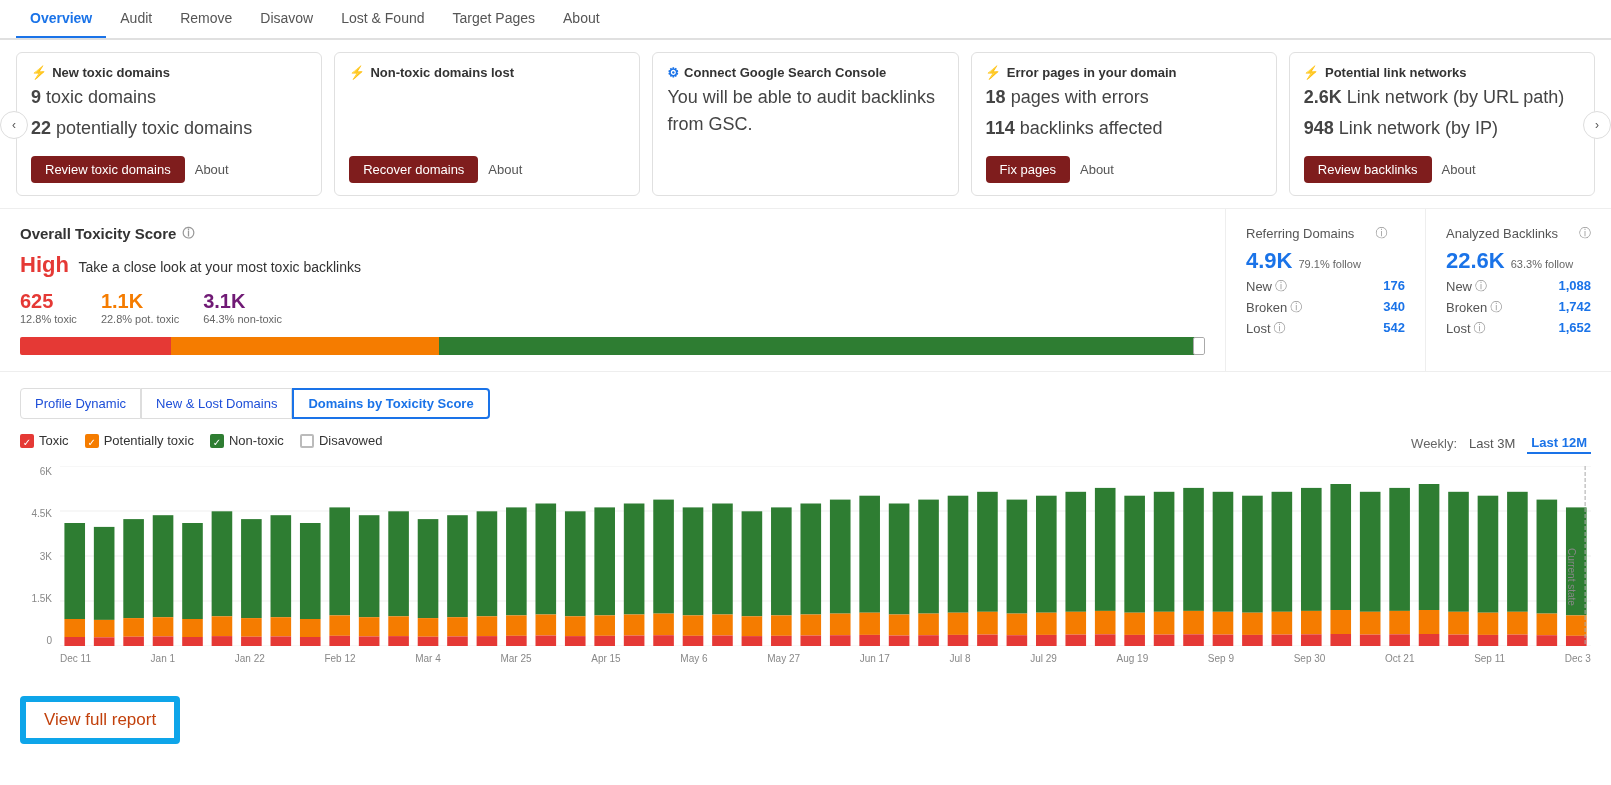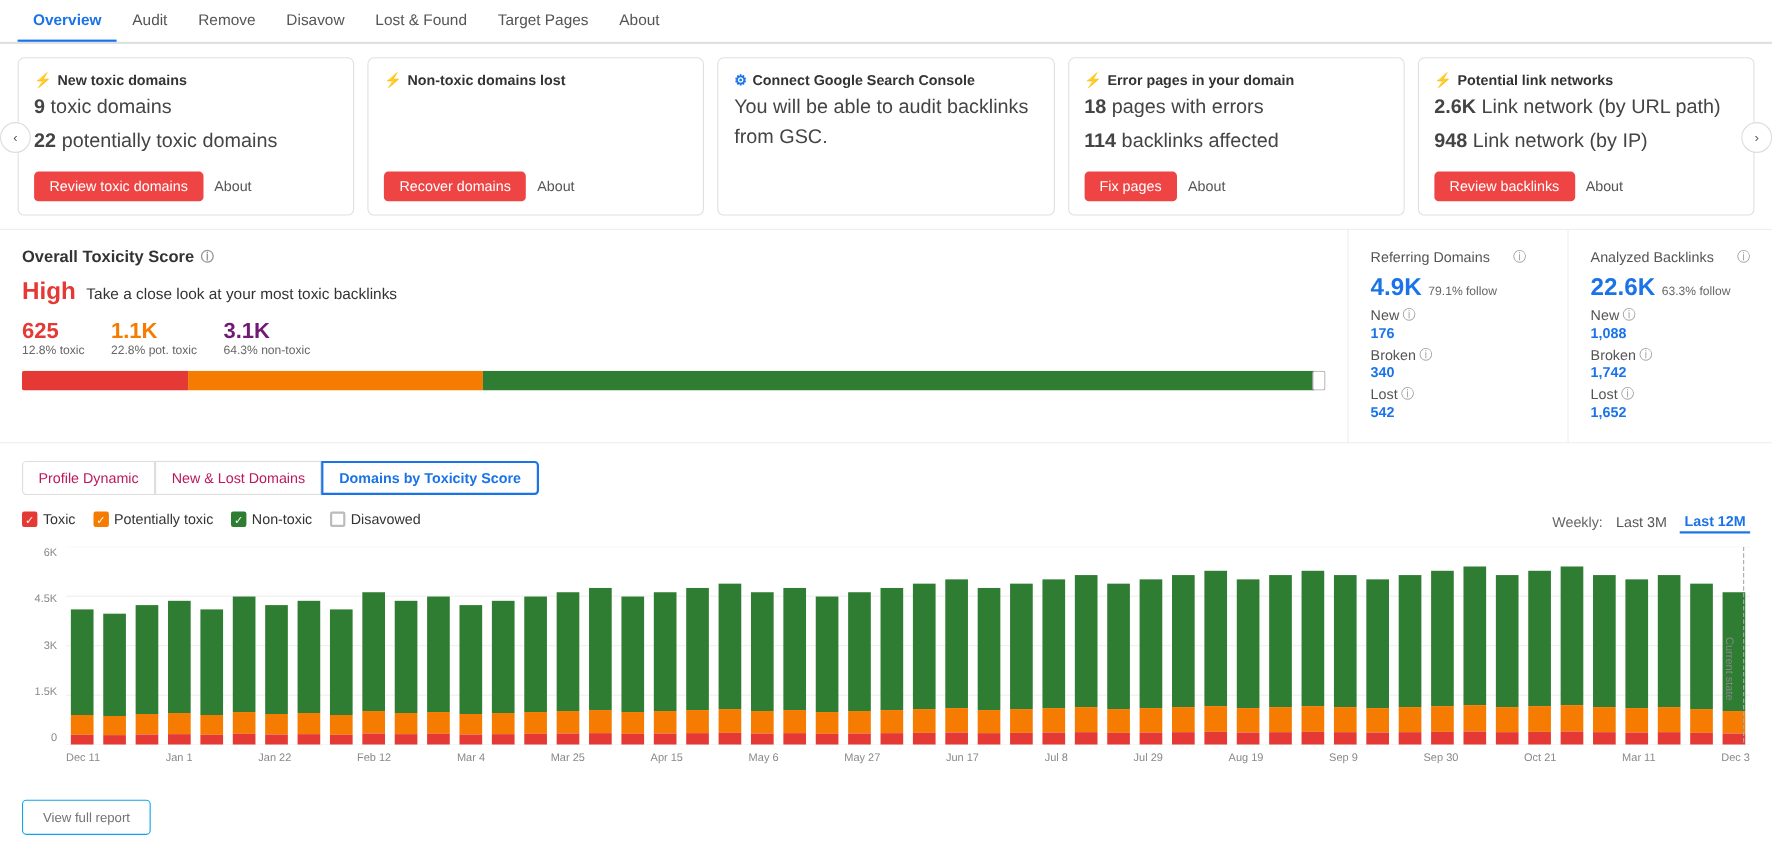--- a/index.html
+++ b/index.html
@@ -7,21 +7,21 @@
     .nav-item { padding: 10px 14px; cursor: pointer; font-size: 14px; color: #555; position: relative; }
     .nav-item.active { color: #1a73e8; font-weight: 600; border-bottom: 2px solid #1a73e8; }
 
     
     .alerts-row { display: flex; padding: 12px 16px; gap: 12px; overflow: hidden; position: relative; border-bottom: 1px solid #eee; align-items: stretch; }
     .alert-card { border: 1px solid #e0e0e0; border-radius: 6px; padding: 12px 14px; min-width: 240px; flex: 1; display: flex; flex-direction: column; gap: 4px; }
     .alert-card .card-title { font-weight: 700; font-size: 13px; display: flex; align-items: center; gap: 5px; }
     .alert-card .card-stat { font-size: 18px; color: #444; line-height: 1.5; }
     .alert-card .card-stat b { font-weight: 700; }
     .alert-card .card-actions { margin-top: auto; padding-top: 10px; display: flex; align-items: center; gap: 10px; }
-    .btn-blue { background: #ef4444; color: #fff; border: none; border-radius: 4px; padding: 6px 14px; cursor: pointer; font-size: 13px; white-space: nowrap; }
+    .btn-blue { background: #7f1d1d; color: #fff; border: none; border-radius: 4px; padding: 6px 14px; cursor: pointer; font-size: 13px; white-space: nowrap; }
     .about-link { color: #555; font-size: 13px; cursor: pointer; text-decoration: none; }
 
     
     .nav-arrow { position: absolute; top: 50%; transform: translateY(-50%); background: #fff; border: 1px solid #ddd; border-radius: 50%; width: 28px; height: 28px; display: flex; align-items: center; justify-content: center; cursor: pointer; z-index: 10; font-size: 12px; color: #555; }
     .nav-arrow.left { left: 0; }
     .nav-arrow.right { right: 0; }
 
     
     .toxicity-section { display: flex; border-bottom: 1px solid #eee; }
     .toxicity-left { flex: 1; padding: 16px 20px; border-right: 1px solid #eee; }
@@ -41,36 +41,36 @@
     .toxicity-bar .seg-green { background: #2e7d32; flex: 64.3; }
     .bar-indicator { width: 12px; background: #fff; border: 1px solid #aaa; border-radius: 2px; margin-left: -2px; position: relative; }
 
     
     .stats-panels { display: flex; }
     .stats-panel { padding: 16px 20px; border-right: 1px solid #eee; min-width: 200px; }
     .stats-panel:last-child { border-right: none; min-width: 180px; }
     .stats-panel .panel-title { font-size: 13px; color: #555; margin-bottom: 6px; display: flex; align-items: center; gap: 21px; }
     .stats-panel .main-value { font-size: 22px; font-weight: 700; color: #1a73e8; }
     .stats-panel .sub-label { font-size: 11px; color: #666; }
-    .stats-panel .stat-row { display: flex; justify-content: space-between; font-size: 13px; margin: 4px 0; flex-direction: column; }
+    .stats-panel .stat-row { display: flex; justify-content: space-between; font-size: 13px; margin: 4px 0; }
     .stats-panel .stat-row .name { color: #555; display: flex; align-items: center; gap: 3px; }
     .stats-panel .stat-row .val { color: #1a73e8; font-weight: 600; }
 
     
     .authority-panel { padding: 16px 20px; min-width: 220px; }
     .authority-circle { display: inline-flex; align-items: center; gap: 8px; margin: 6px 0; }
     .circle-chart { width: 36px; height: 36px; border-radius: 50%; border: 3px solid #1a73e8; border-right-color: #e0e0e0; display: inline-block; }
     .authority-value { font-size: 24px; font-weight: 700; color: #333; }
     .authority-sparkline { height: 40px; background: #e3f2fd; margin-top: 8px; border-radius: 3px; overflow: hidden; position: relative; }
     .sparkline-svg { width: 100%; height: 100%; }
 
     
     .chart-section { padding: 16px 20px; }
     .chart-tabs { display: flex; gap: 0; margin-bottom: 14px; }
-    .chart-tab { padding: 6px 14px; border: 1px solid #ddd; font-size: 13px; cursor: pointer; background: #fff; color: #be185d; }
+    .chart-tab { padding: 6px 14px; border: 1px solid #ddd; font-size: 13px; cursor: pointer; background: #fff; color: #1d4ed8; }
     .chart-tab:first-child { border-radius: 4px 0 0 4px; }
     .chart-tab:last-child { border-radius: 0 4px 4px 0; }
     .chart-tab.active { background: #fff; border-color: #1a73e8; color: #1a73e8; font-weight: 600; border-width: 2px; }
 
     
     .chart-legend { display: flex; align-items: center; gap: 16px; margin-bottom: 12px; }
     .legend-item { display: flex; align-items: center; gap: 5px; font-size: 13px; cursor: pointer; }
     .legend-checkbox { width: 14px; height: 14px; border-radius: 2px; display: inline-block; border: 2px solid transparent; }
     .legend-checkbox.checked-red { background: #e53935; border-color: #e53935; }
     .legend-checkbox.checked-orange { background: #f57c00; border-color: #f57c00; }
@@ -85,21 +85,21 @@
     .time-btn { font-size: 13px; cursor: pointer; color: #555; padding: 2px 4px; }
     .time-btn.active { color: #1a73e8; font-weight: 700; border-bottom: 2px solid #1a73e8; }
 
     
     .bar-chart-wrap { position: relative; padding-left: 40px; padding-bottom: 24px; }
     .bar-chart-svg { width: 100%; height: 180px; }
     .chart-x-labels { display: flex; justify-content: space-between; padding-left: 0; font-size: 10px; color: #888; margin-top: 4px; }
     .y-labels { position: absolute; left: 0; top: 0; display: flex; flex-direction: column; justify-content: space-between; height: 180px; font-size: 10px; color: #888; padding-right: 4px; text-align: right; width: 36px; }
 
     
-    .view-report-btn { margin: 8px 0 4px 0; background: #fff; border: 1px solid #0ea5e9; border-radius: 4px; padding: 8px 18px; font-size: 12px; cursor: pointer; color: #737373; }
+    .view-report-btn { margin: 8px 0 4px 0; background: #fff; border: 6px solid #0ea5e9; border-radius: 4px; padding: 8px 18px; font-size: 17px; cursor: pointer; color: #c2410c; }
   </style>
 </head>
 <body>
 
 <nav>
   <div style="display:flex; border-bottom: 2px solid #e0e0e0; padding: 0 16px;">
     <div class="nav-item active">Overview</div>
     <div class="nav-item">Audit</div>
     <div class="nav-item">Remove</div>
     <div class="nav-item">Disavow</div>
@@ -502,21 +502,21 @@
       <span>Apr 15</span>
       <span>May 6</span>
       <span>May 27</span>
       <span>Jun 17</span>
       <span>Jul 8</span>
       <span>Jul 29</span>
       <span>Aug 19</span>
       <span>Sep 9</span>
       <span>Sep 30</span>
       <span>Oct 21</span>
-      <span>Mar 11</span>
+      <span>Sep 11</span>
       <span>Dec 3</span>
     </div>
     <span style="position:absolute; right:-10px; top:50%; transform:translateY(-50%) rotate(90deg); font-size:10px; color:#888; white-space:nowrap;">Current state</span>
   </div>
 
   
   <button class="view-report-btn">View full report</button>
 </div>
 
 </body></html>

